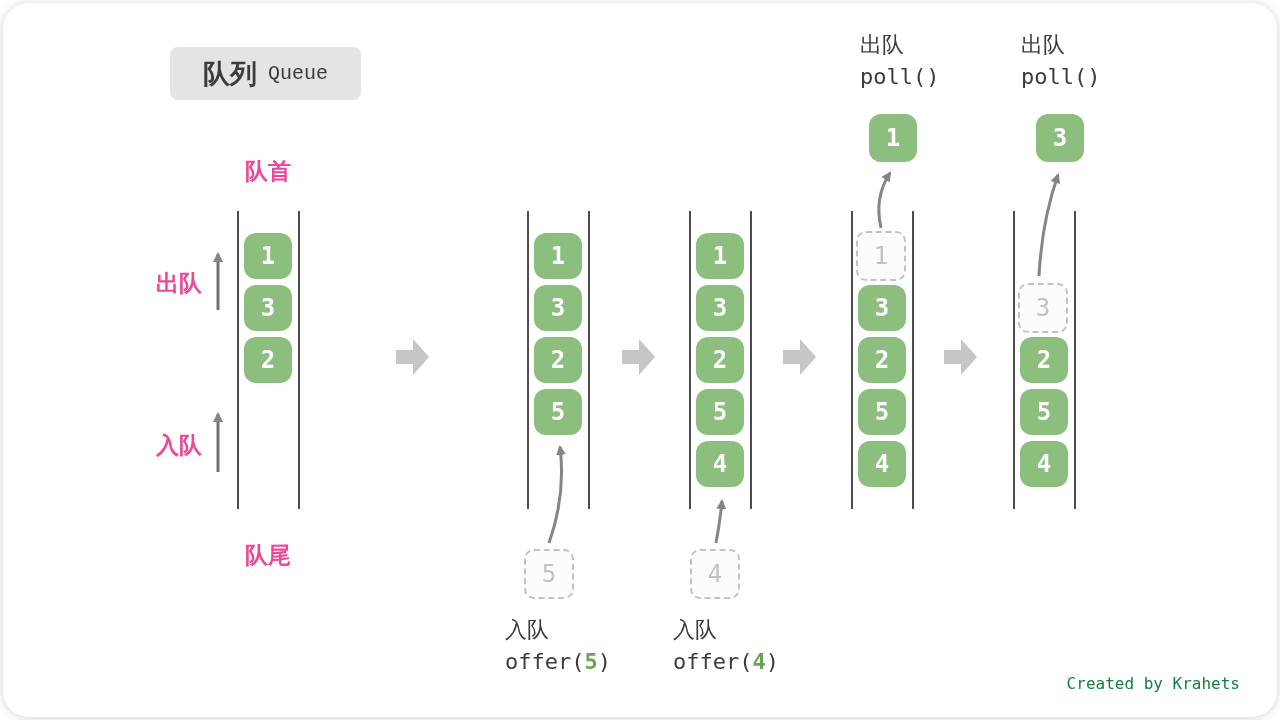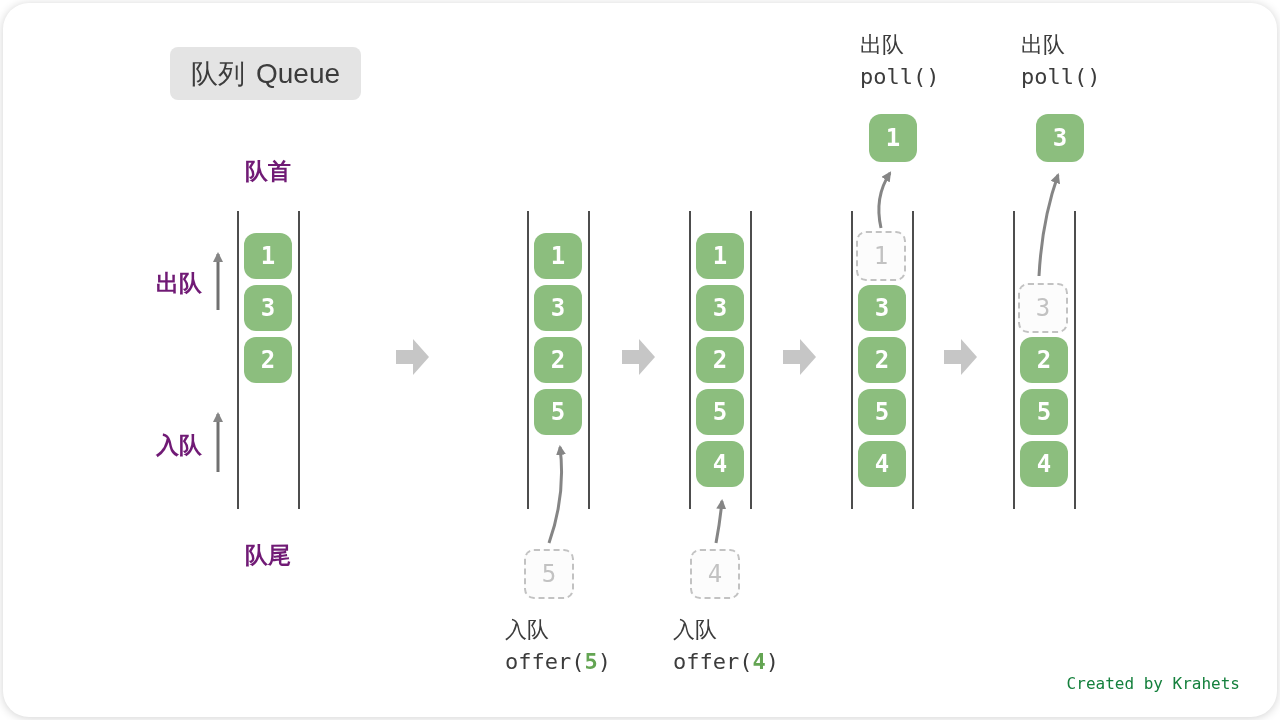--- a/index.html
+++ b/index.html
@@ -11,24 +11,24 @@
     position:absolute;left:3px;top:3px;width:1274px;height:714px;
     background:#ffffff;border-radius:26px;
     box-shadow:0 1px 10px rgba(0,0,0,0.18);
   }
   
   .badge{
     position:absolute;left:170px;top:47px;width:191px;height:53px;
     background:#e4e4e4;border-radius:8px;
     display:flex;align-items:center;justify-content:center;gap:11px;
   }
-  .badge .zh{font-size:27px;font-weight:normal;color:#3c3c3c;}
-  .badge .en{font-family:Liberation Sans, sans-serif;font-size:28px;color:#3c3c3c;}
+  .badge .zh{font-size:27px;font-weight:bold;color:#3c3c3c;}
+  .badge .en{font-family:Liberation Mono, monospace;font-size:20px;color:#3c3c3c;}
   
-  .lbl{position:absolute;color:#701a75;font-size:23px;font-weight:bold;white-space:nowrap;}
+  .lbl{position:absolute;color:#ec4899;font-size:23px;font-weight:bold;white-space:nowrap;}
   
   .wall{position:absolute;width:2px;background:#4d4d4d;top:211px;height:298px;}
   
   .cell{
     position:absolute;width:48px;height:46px;border-radius:12px;background:#8cbe7e;
     color:#ffffff;font-family:"DejaVu Sans Mono",monospace;font-size:24px;font-weight:bold;
     display:flex;align-items:center;justify-content:center;
   }
   .cell.out{width:48px;height:48px;}
   .ghost{

